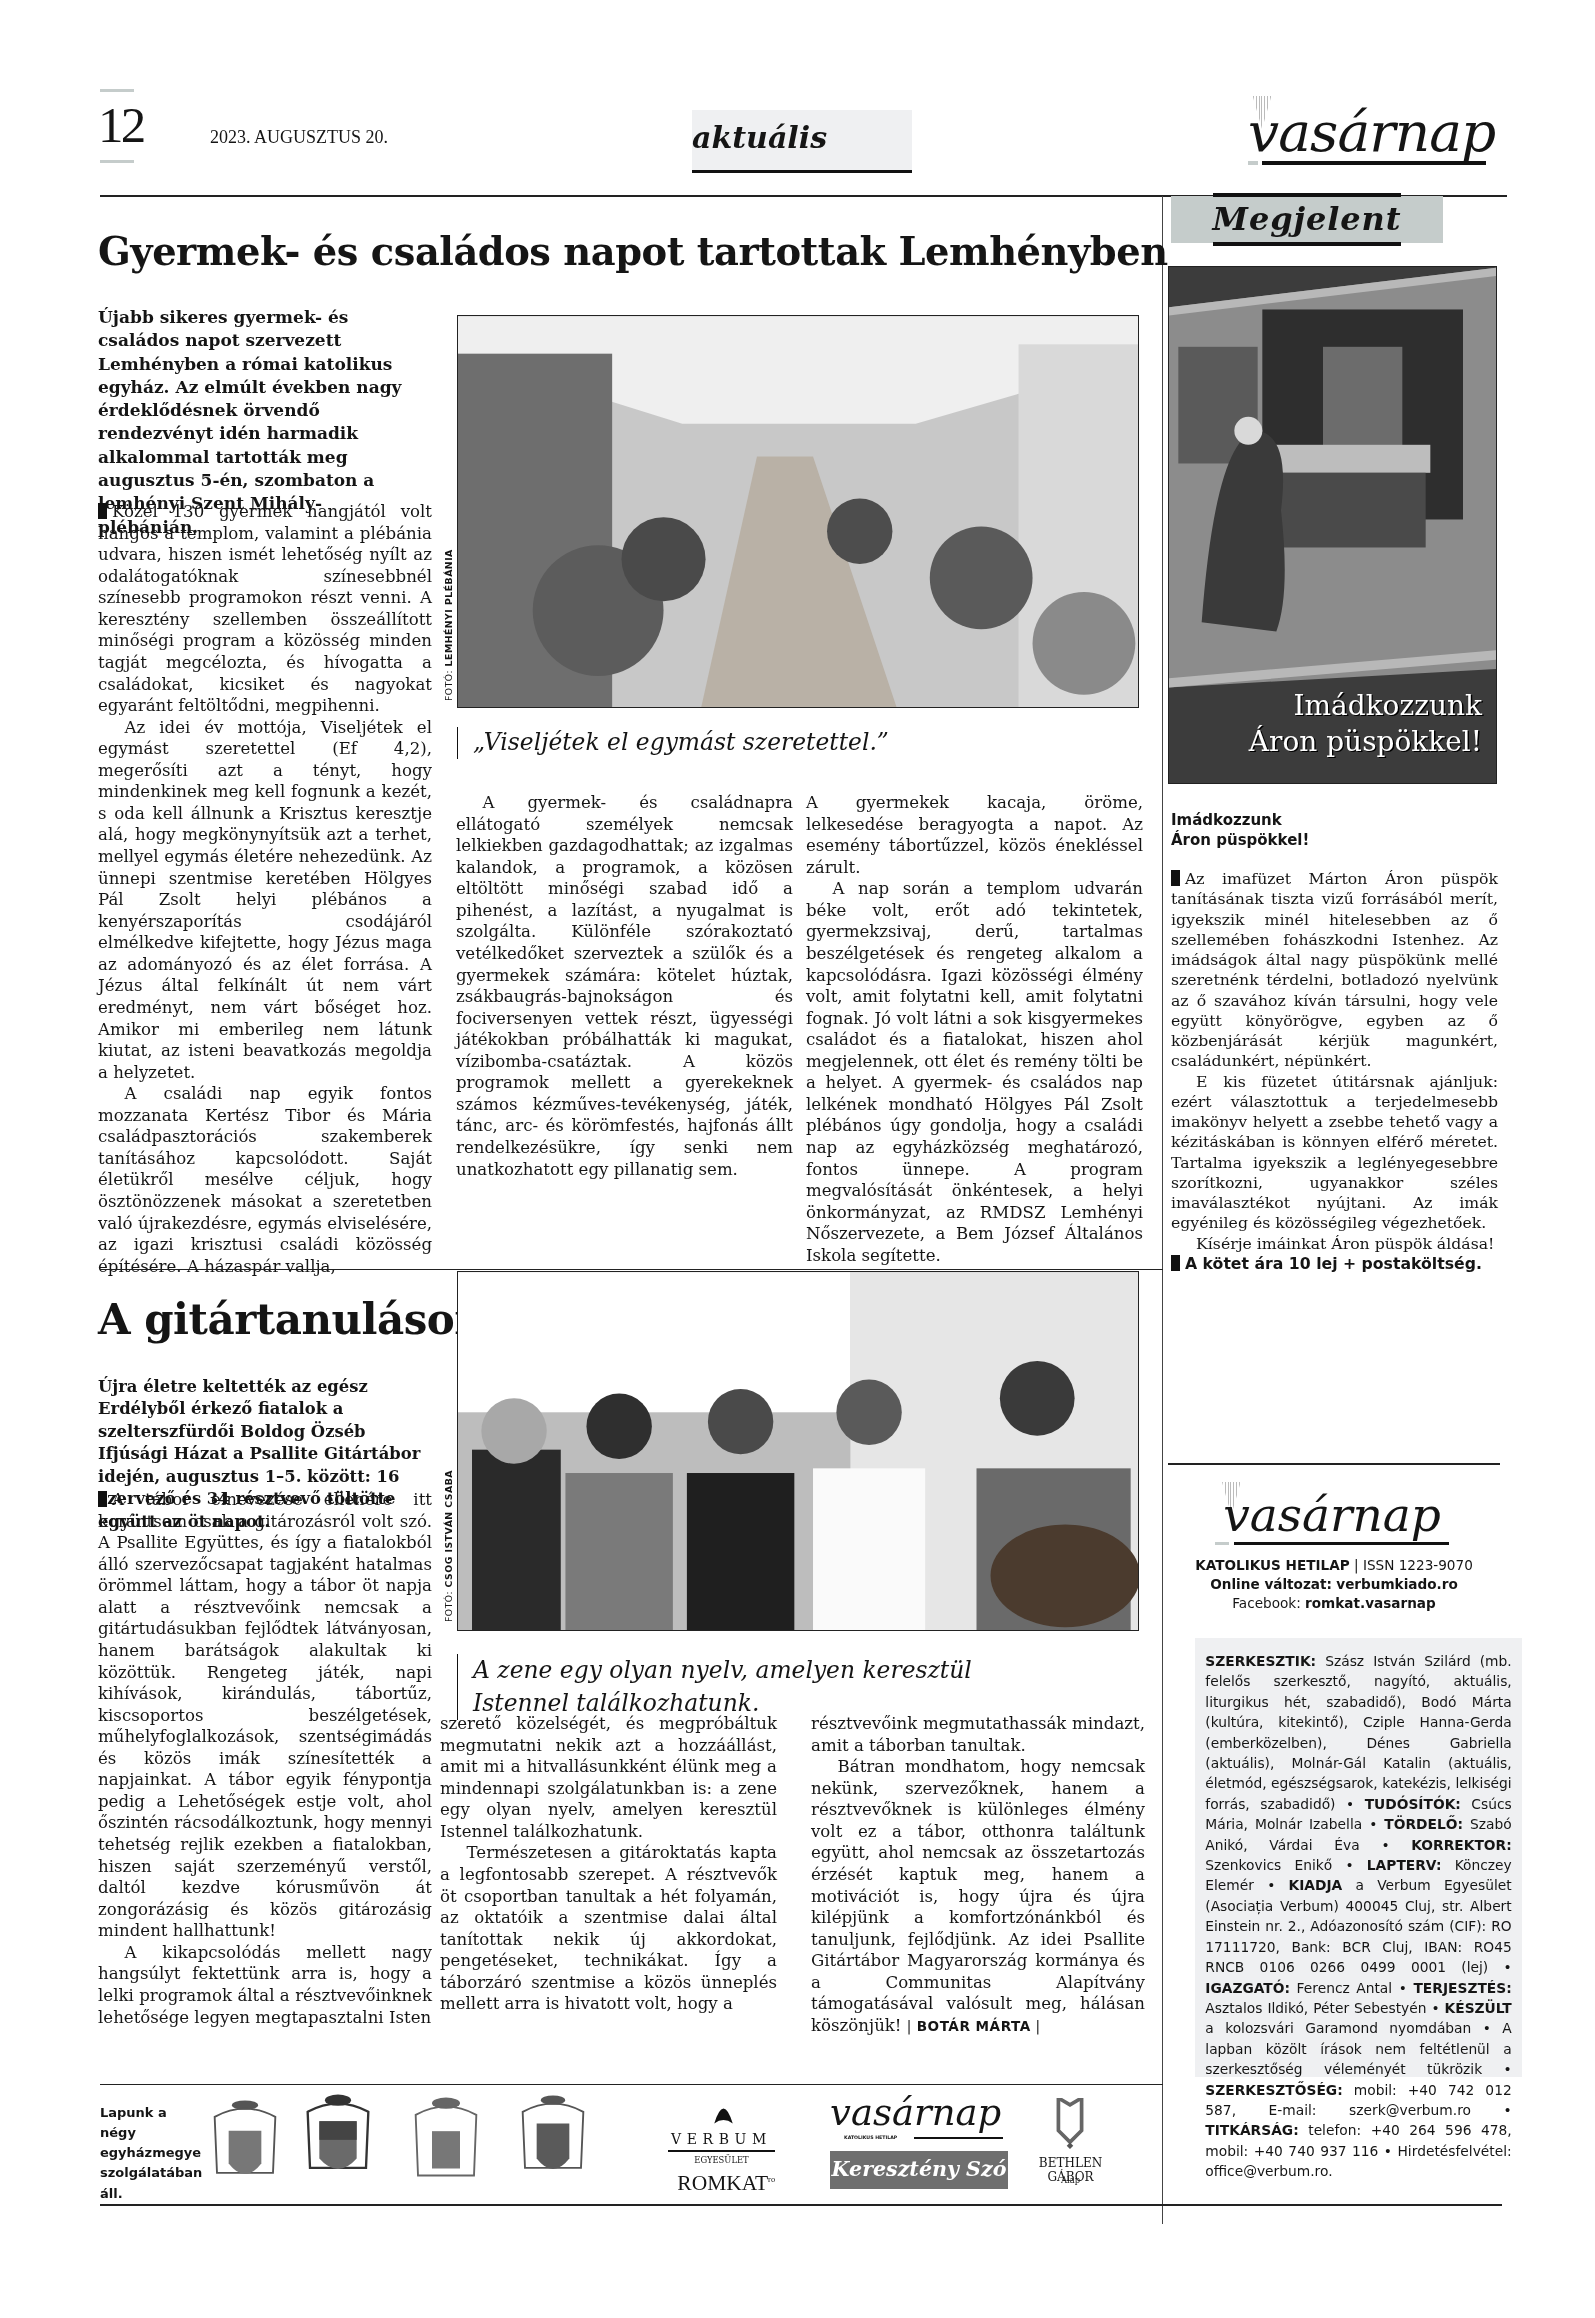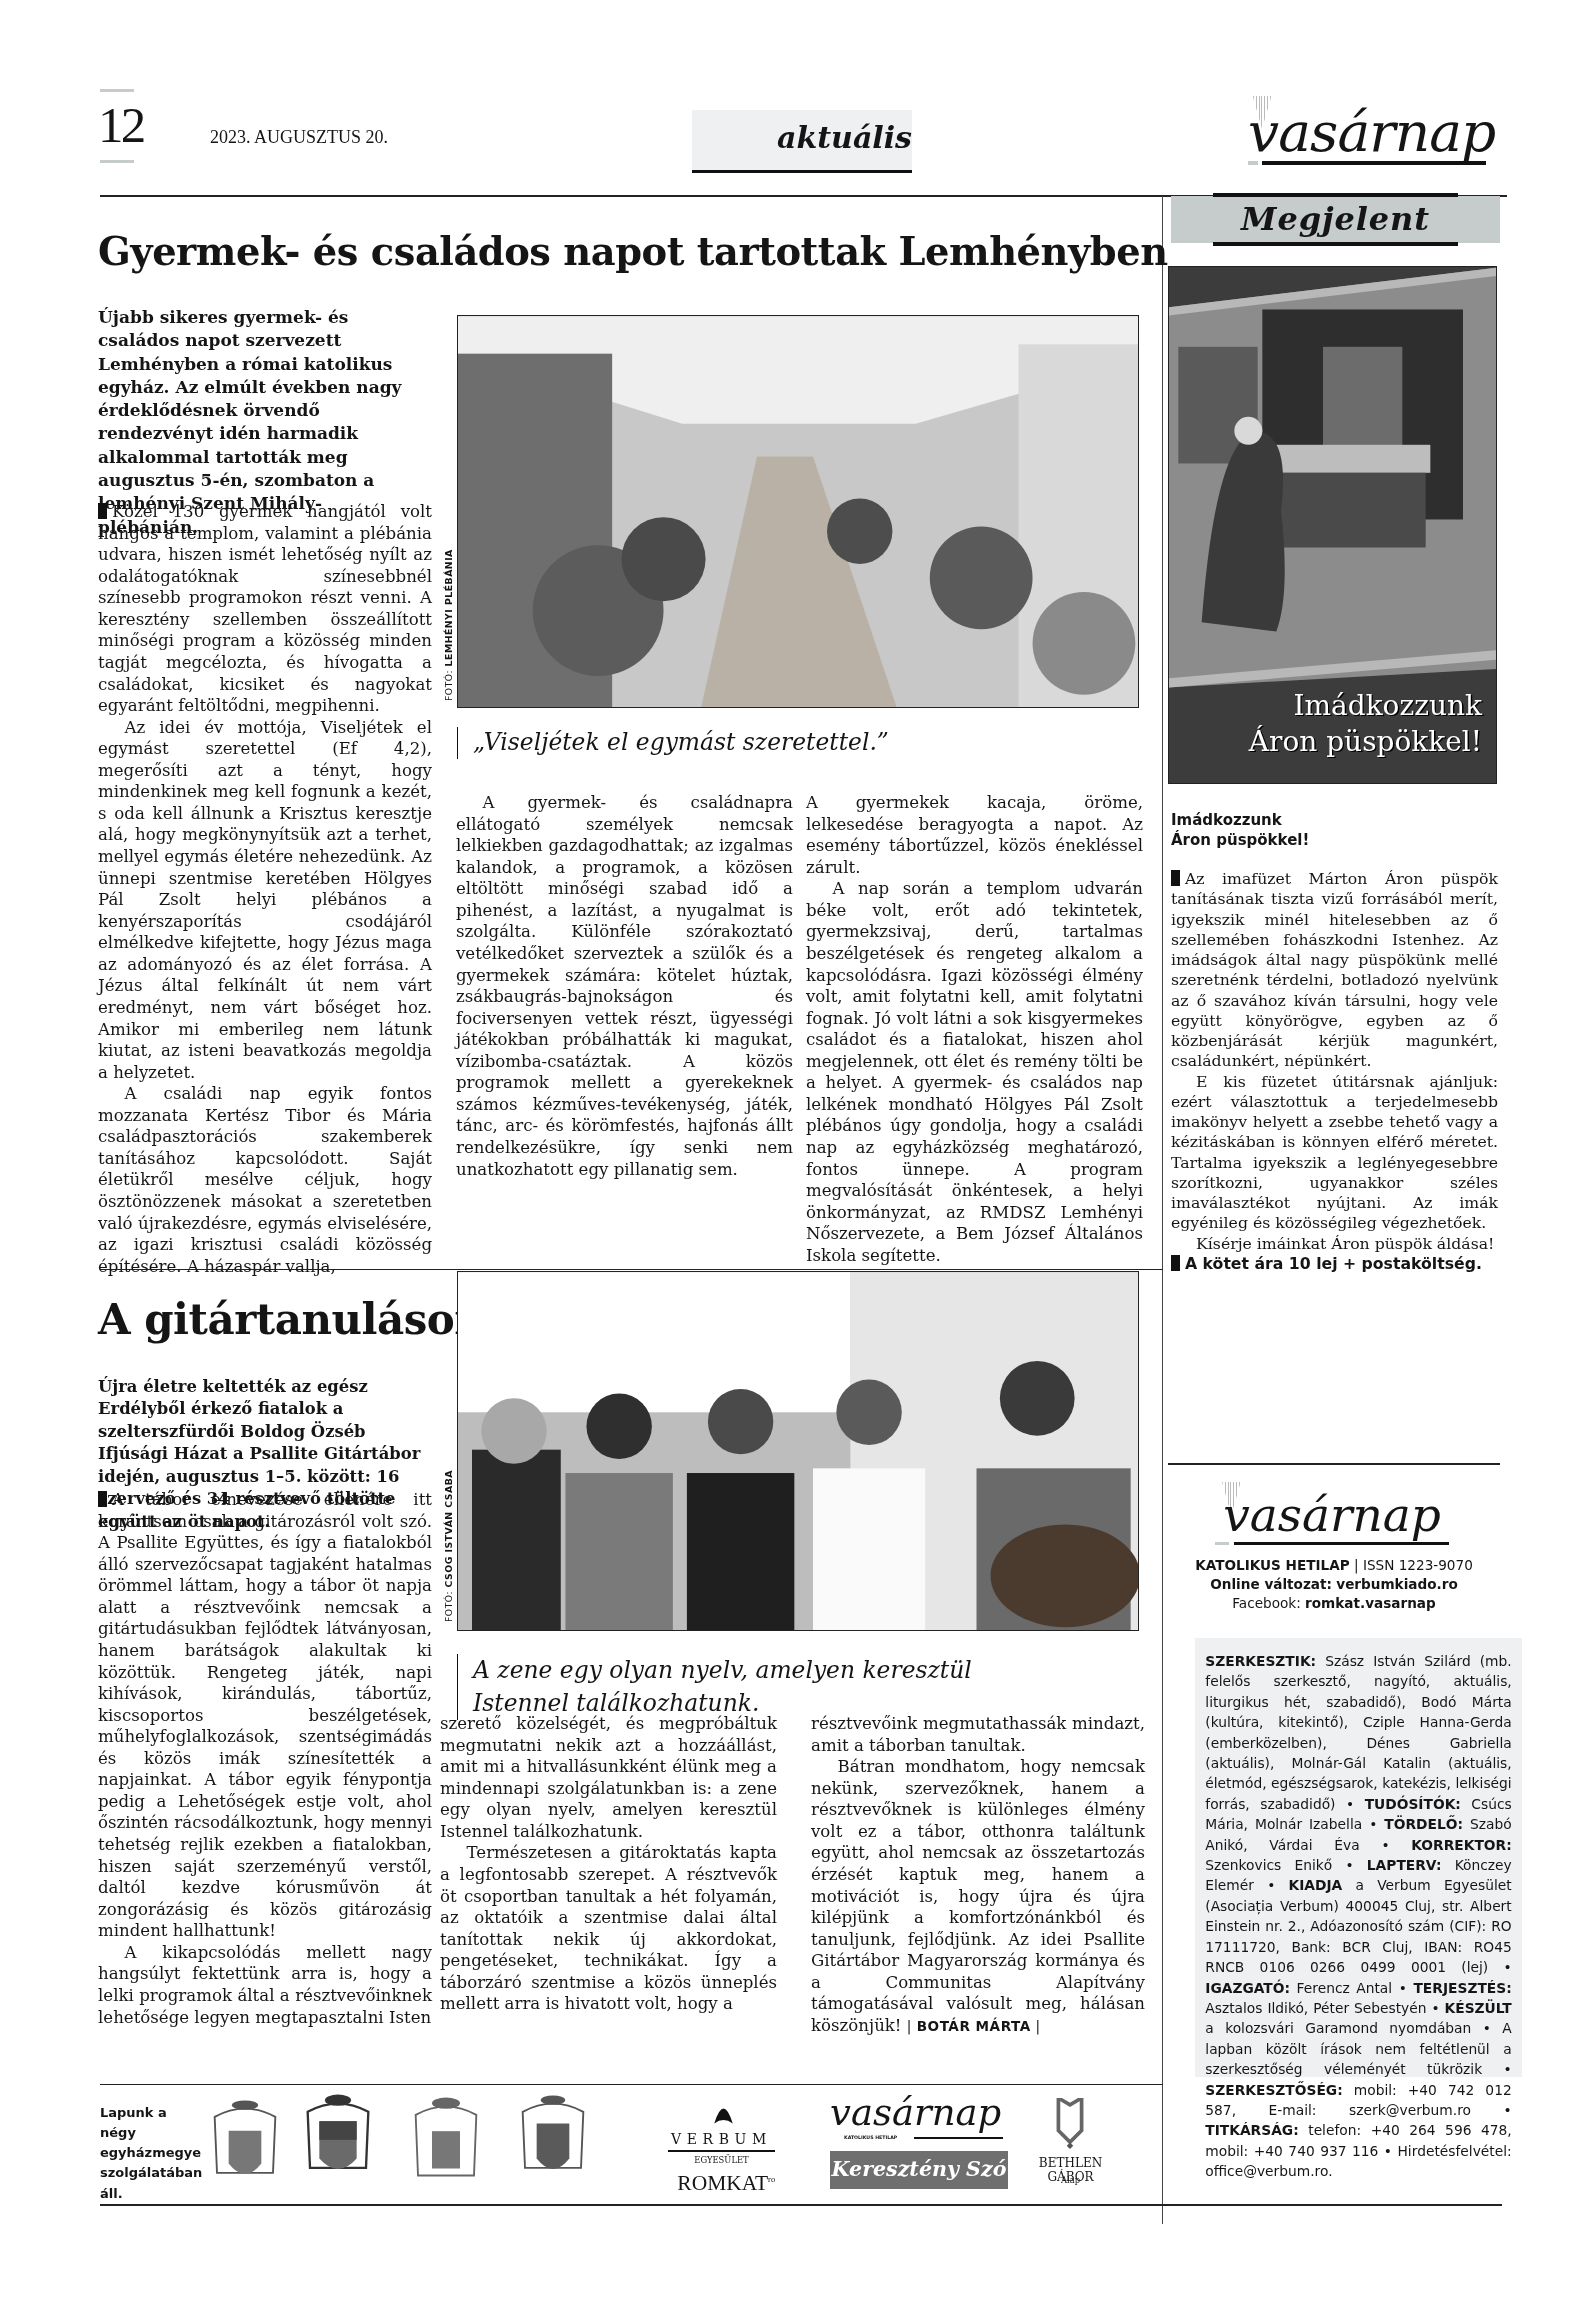--- a/index.html
+++ b/index.html
@@ -5,21 +5,21 @@
   * { box-sizing: border-box; margin: 0; padding: 0; }
   html, body { width: 1595px; height: 2319px; background: #ffffff; }
   body { position: relative; font-family: "DejaVu Serif", serif; color: #151515; overflow: hidden; }
 
   .abs { position: absolute; }
 
   
   .page-num-bar { background: #c5cccb; height: 2.8px; width: 34px; }
   .page-num { font-family: "Liberation Serif", serif; font-size: 51px; line-height: 1; letter-spacing: -2.8px; }
   .date { font-family: "Liberation Serif", serif; font-size: 18px; }
-  .section-tab { background: #eff0f2; border-bottom: 3.7px solid #111; text-align: right; font-family: "DejaVu Serif", serif; font-style: italic; font-weight: bold; font-size: 30px; line-height: 56px; padding-left: 16px; }
+  .section-tab { background: #eff0f2; border-bottom: 3.7px solid #111; text-align: left; font-family: "DejaVu Serif", serif; font-style: italic; font-weight: bold; font-size: 30px; line-height: 56px; }
   .masthead { font-family: "DejaVu Serif", serif; font-style: italic; font-size: 55px; line-height: 1; letter-spacing: -0.9px; }
   .masthead-rule { height: 3.7px; background: #111; }
   .masthead-rule-grey { height: 3.7px; background: #c5cccb; }
   .rays { width: 18.7px; height: 33px; background: repeating-linear-gradient(90deg,#bbb 0 0.9px,transparent 0.9px 2.8px); clip-path: polygon(50% 100%, 0 0, 100% 0); }
 
   .hrule { background: #222; height: 1.9px; }
   .vrule { background: #444; width: 1.4px; }
 
   .sidebar-label { background: #c5cccb; text-align: center; font-style: italic; font-weight: bold; font-size: 32px; line-height: 47px; letter-spacing: 0.9px; }
   .sidebar-label::before, .sidebar-label::after { content: ""; position: absolute; left: 42px; right: 42px; height: 3.7px; background: #111; }
@@ -72,21 +72,21 @@
   <div class="abs rays" style="left:4.7px;top:0;"></div>
   <div class="abs masthead" style="left:0;top:9.3px;">vasárnap</div>
   <div class="abs masthead-rule-grey" style="left:0;top:65px;width:10.3px;"></div>
   <div class="abs masthead-rule" style="left:14px;top:65px;width:224px;"></div>
 </div>
 
 <div class="abs hrule" style="left:100px;top:195px;width:1407px;height:1.9px;"></div>
 
 <div class="abs vrule" style="left:1162px;top:196px;height:2028px;"></div>
 
-<div class="abs sidebar-label" style="left:1171px;top:196px;width:329px;height:47px;">
+<div class="abs sidebar-label" style="left:1171px;top:196px;width:272px;height:47px;">
   <span>Megjelent</span>
 </div>
 
 <div class="abs cover" style="left:1168px;top:266px;width:329px;height:518px;">
   <svg width="329" height="518" viewBox="0 0 705 1108">
     <rect width="705" height="1108" fill="#3c3c3c"></rect>
     <polygon points="0,85 705,0 705,860 0,900" fill="#8c8c8c"></polygon>
     <polygon points="0,85 705,0 705,18 0,103" fill="#b8b8b8"></polygon>
     <polygon points="0,880 705,820 705,840 0,900" fill="#b8b8b8"></polygon>
     <rect x="20" y="170" width="170" height="250" fill="#5a5a5a"></rect>

